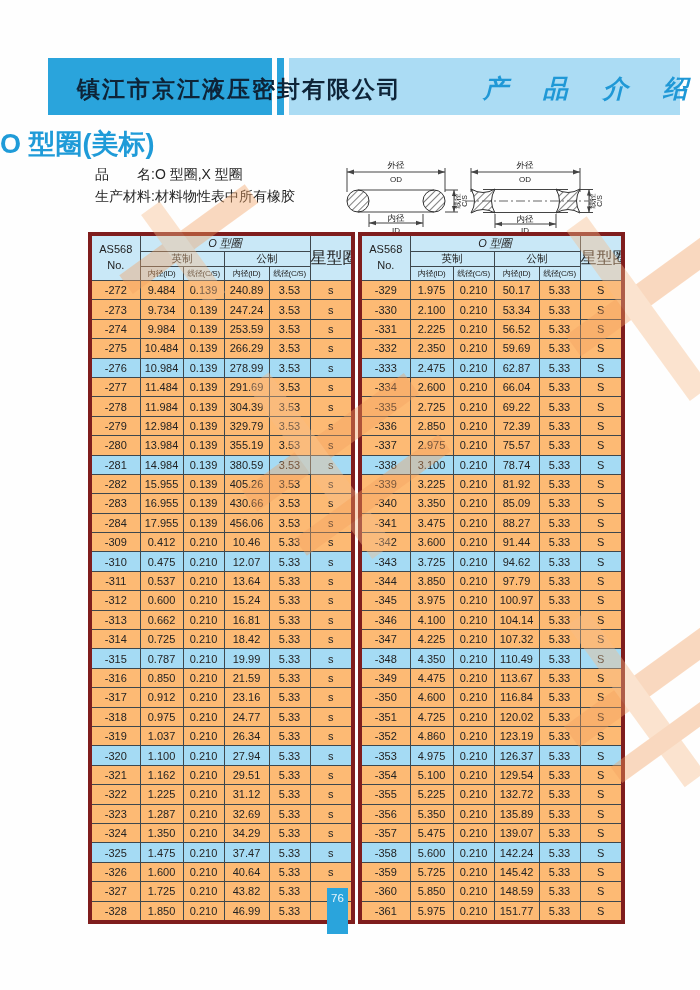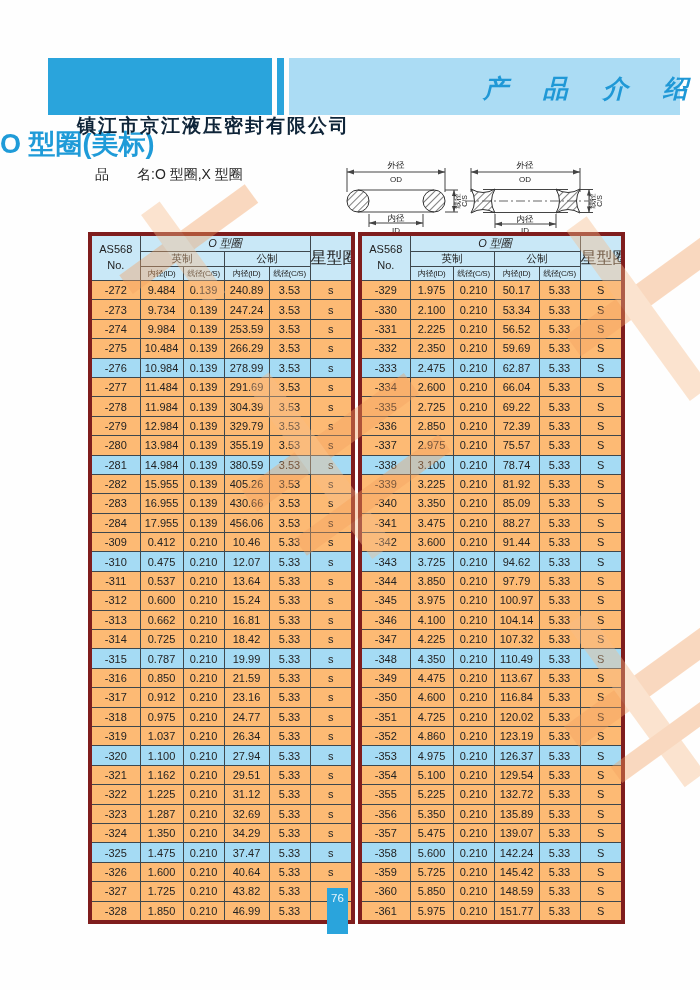--- a/index.html
+++ b/index.html
@@ -3,21 +3,21 @@
 <meta charset="utf-8">
 <style>
   html,body{margin:0;padding:0;background:#ffffff;}
   .page{position:relative;width:700px;height:990px;background:#fefefe;overflow:hidden;
         font-family:"Liberation Sans",sans-serif;}
   
   .hdr-dark{position:absolute;left:48px;top:58px;width:224px;height:57px;background:#2aa4dc;}
   .hdr-stripe{position:absolute;left:277px;top:58px;width:7px;height:57px;background:#2aa4dc;}
   .hdr-light{position:absolute;left:289px;top:58px;width:391px;height:57px;background:#abdcf4;}
   .company{position:absolute;left:77px;top:74px;z-index:3;font-family:"Liberation Serif",serif;
-           font-weight:bold;font-size:19px;letter-spacing:2px;color:#0e2438;white-space:nowrap;margin-top:39px;}
+           font-weight:bold;font-size:23px;letter-spacing:2px;color:#0e2438;white-space:nowrap;}
   .section{position:absolute;left:483px;top:72px;z-index:3;font-weight:bold;font-size:25px;
            letter-spacing:14px;color:#1f98d6;white-space:nowrap;font-style:italic;}
   
   .title{position:absolute;left:0;top:126px;width:700px;font-size:27px;
          font-weight:bold;color:#1f9bd8;}
   
   .info{position:absolute;left:95px;top:163px;font-size:14px;color:#272727;line-height:22px;}
   .info-line{white-space:pre;}
   
   .diag{position:absolute;}
@@ -49,20 +49,21 @@
   <div class="hdr-dark"></div>
   <div class="hdr-stripe"></div>
   <div class="hdr-light"></div>
   <div class="company">镇江市京江液压密封有限公司</div>
   <div class="section">产 品 介 绍</div>
 
   <div class="title">O 型圈(美标)</div>
 
   <div class="info">
     <div class="info-line">品　　名:O 型圈,X 型圈</div>
+    <div class="info-line">生产材料:材料物性表中所有橡胶</div>
   </div>
 
   <svg class="diag" style="left:340px;top:158px;" width="130" height="76" viewBox="0 0 130 76">
     <defs>
       <pattern id="h1" width="5" height="5" patternUnits="userSpaceOnUse" patternTransform="rotate(45)">
         <line x1="0" y1="0" x2="0" y2="5" stroke="#555" stroke-width="1.5"></line>
       </pattern>
     </defs>
     <g stroke="#444" stroke-width="1" fill="none">
       <line x1="7" y1="10" x2="7" y2="34"></line>

